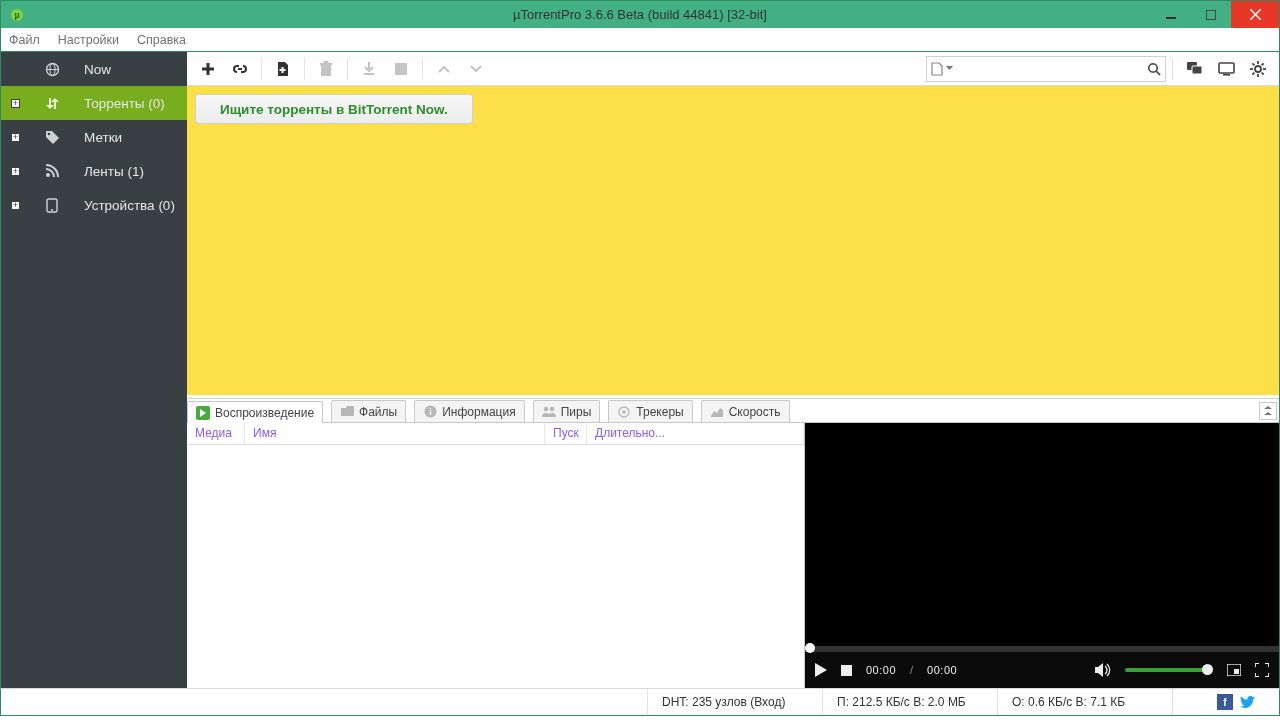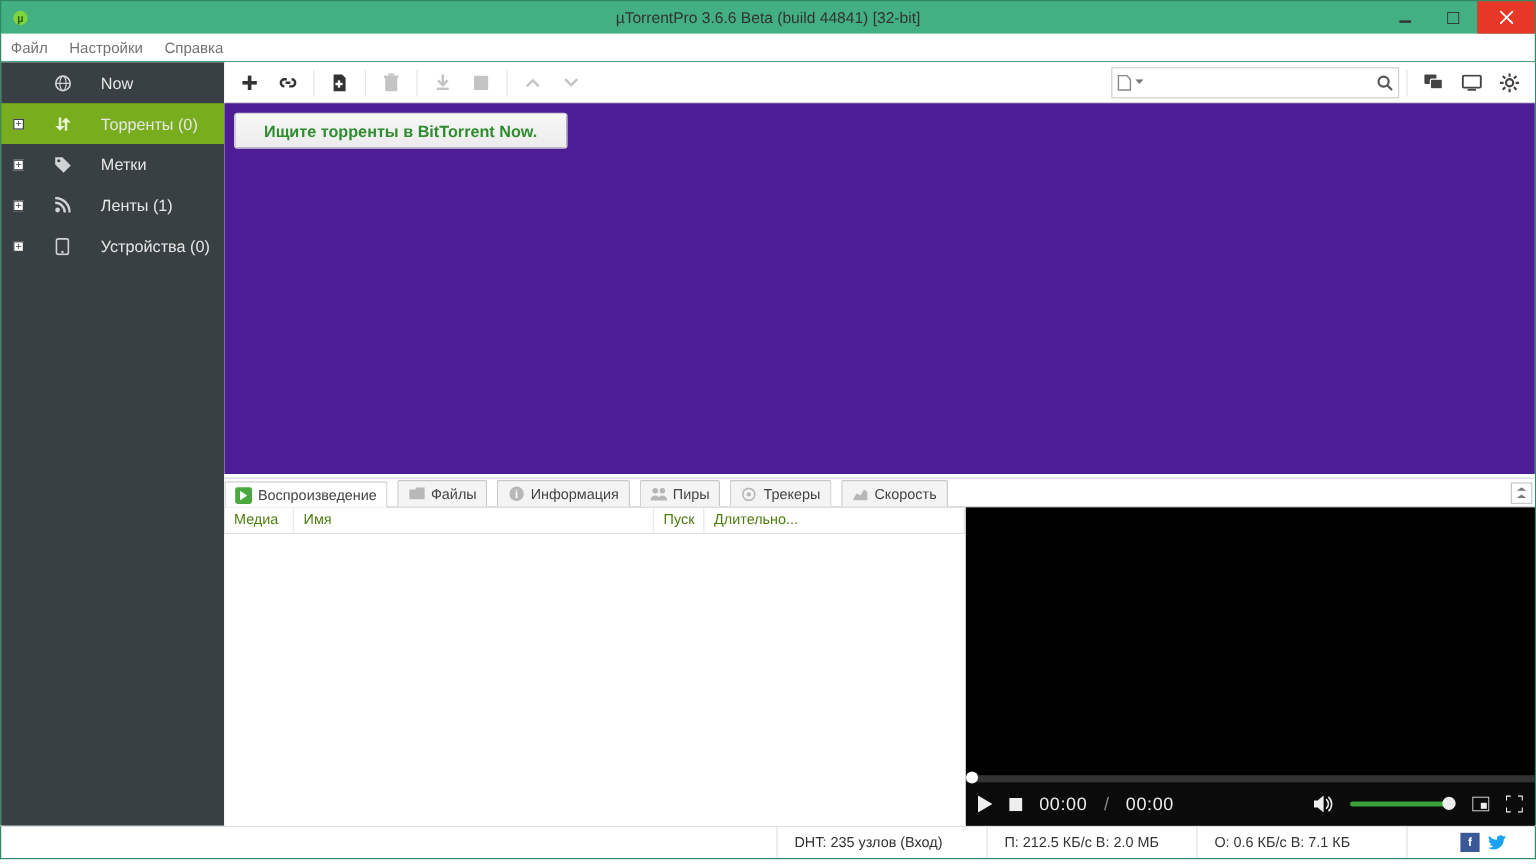--- a/index.html
+++ b/index.html
@@ -27,45 +27,45 @@
 
 .toolbar { height: 34px; background: #fff; border-bottom: 1px solid #d9d9d9; display: flex; align-items: center; padding: 0 6px; gap: 2px; }
 .toolbar .tbtn { width: 30px; height: 28px; display: flex; align-items: center; justify-content: center; color: #444; }
 .toolbar .tbtn.disabled { color: #c4c4c4; }
 .toolbar .sep { width: 1px; height: 22px; background: #e5e5e5; margin: 0 4px; }
 .toolbar .spacer { flex: 1; }
 .toolbar .search-box { display: flex; align-items: center; border: 1px solid #d0d0d0; height: 26px; width: 240px; padding: 0 4px; }
 .toolbar .search-box .cat { display: flex; align-items: center; gap: 3px; color: #666; font-size: 11px; }
 .toolbar .search-box input { border: none; outline: none; flex: 1; font-size: 12px; padding: 0 6px; }
 
-.torrent-area { flex: 1; background: #4c1d95; border: 0; position: relative; overflow: hidden; }
+.torrent-area { flex: 1; background: #fde047; border: 0; position: relative; overflow: hidden; }
 .promo { margin: 8px; display: inline-flex; align-items: center; border: 1px solid #d0d0d0; border-radius: 3px; background: linear-gradient(#f7f7f7,#ececec); height: 30px; padding: 0 24px; }
 .promo span { color: #2f8c2f; font-weight: bold; font-size: 13.5px; }
 
 .splitter-h { height: 3px; background: #fff; }
 
 .detail-pane { height: 290px; display: flex; flex-direction: column; border-top: 1px solid #d0d0d0; }
 .tabs { height: 24px; display: flex; align-items: flex-end; background: #fff; border-bottom: 1px solid #c8c8c8; position: relative; }
 .tab { display: flex; align-items: center; gap: 5px; height: 22px; padding: 0 8px; border: 1px solid #c8c8c8; border-bottom: none; margin-right: 8px; background: #f4f4f4; font-size: 12px; color: #444; border-radius: 2px 2px 0 0; }
 .tab.active { background: #fff; position: relative; top: 1px; }
 .tab .ticon { width: 14px; height: 14px; display: flex; align-items: center; justify-content: center; color: #888; }
 .tab.active .ticon.play { background: #49a93e; color: #fff; border-radius: 2px; }
 .tabs .collapse { margin-left: auto; width: 18px; height: 18px; border: 1px solid #c8c8c8; display: flex; align-items: center; justify-content: center; margin-right: 2px; margin-bottom: 2px; font-size: 10px; color: #666; }
 
 .detail-body { flex: 1; display: flex; }
 .table-zone { flex: 1; border-right: 1px solid #c8c8c8; display: flex; flex-direction: column; }
-.thead { height: 22px; display: flex; border-bottom: 1px solid #e0e0e0; font-size: 12px; color: #4d7c0f; }
+.thead { height: 22px; display: flex; border-bottom: 1px solid #e0e0e0; font-size: 12px; color: #8b5cf6; }
 .thead div { padding: 3px 8px; border-right: 1px solid #e8e8e8; }
 .tbody { flex: 1; background: #fff; }
 
 .player { width: 474px; background: #000; display: flex; flex-direction: column; position: relative; }
 .player .video { flex: 1; background: #000; }
 .player .seek { height: 6px; background: #333; position: relative; }
 .player .seek .knob { position: absolute; left: 0; top: -3px; width: 10px; height: 10px; background: #fff; border-radius: 50%; }
-.player .controls { height: 36px; background: #0b0b0b; display: flex; align-items: center; padding: 0 10px; gap: 14px; color: #eee; font-size: 15px; }
+.player .controls { height: 36px; background: #0b0b0b; display: flex; align-items: center; padding: 0 10px; gap: 14px; color: #eee; font-size: 11px; }
 .player .controls .pbtn { color: #eee; display: flex; align-items: center; justify-content: center; }
 .player .controls .time { letter-spacing: 0.5px; }
 .player .controls .sep-t { color: #888; }
 .player .controls .spacer { flex: 1; }
 .player .vol-track { width: 88px; height: 4px; background: #3aa13a; position: relative; border-radius: 2px; }
 .player .vol-track .vknob { position: absolute; right: 0; top: -4px; width: 11px; height: 11px; background: #eee; border-radius: 50%; }
 
 .statusbar { height: 28px; background: #fff; border: 1px solid #2d8a63; border-top: 1px solid #d9d9d9; display: flex; align-items: center; font-size: 12px; color: #333; }
 .statusbar .cell { padding: 0 14px; border-left: 1px solid #e2e2e2; height: 100%; display: flex; align-items: center; }
 .statusbar .first { flex: 1; border-left: none; }

